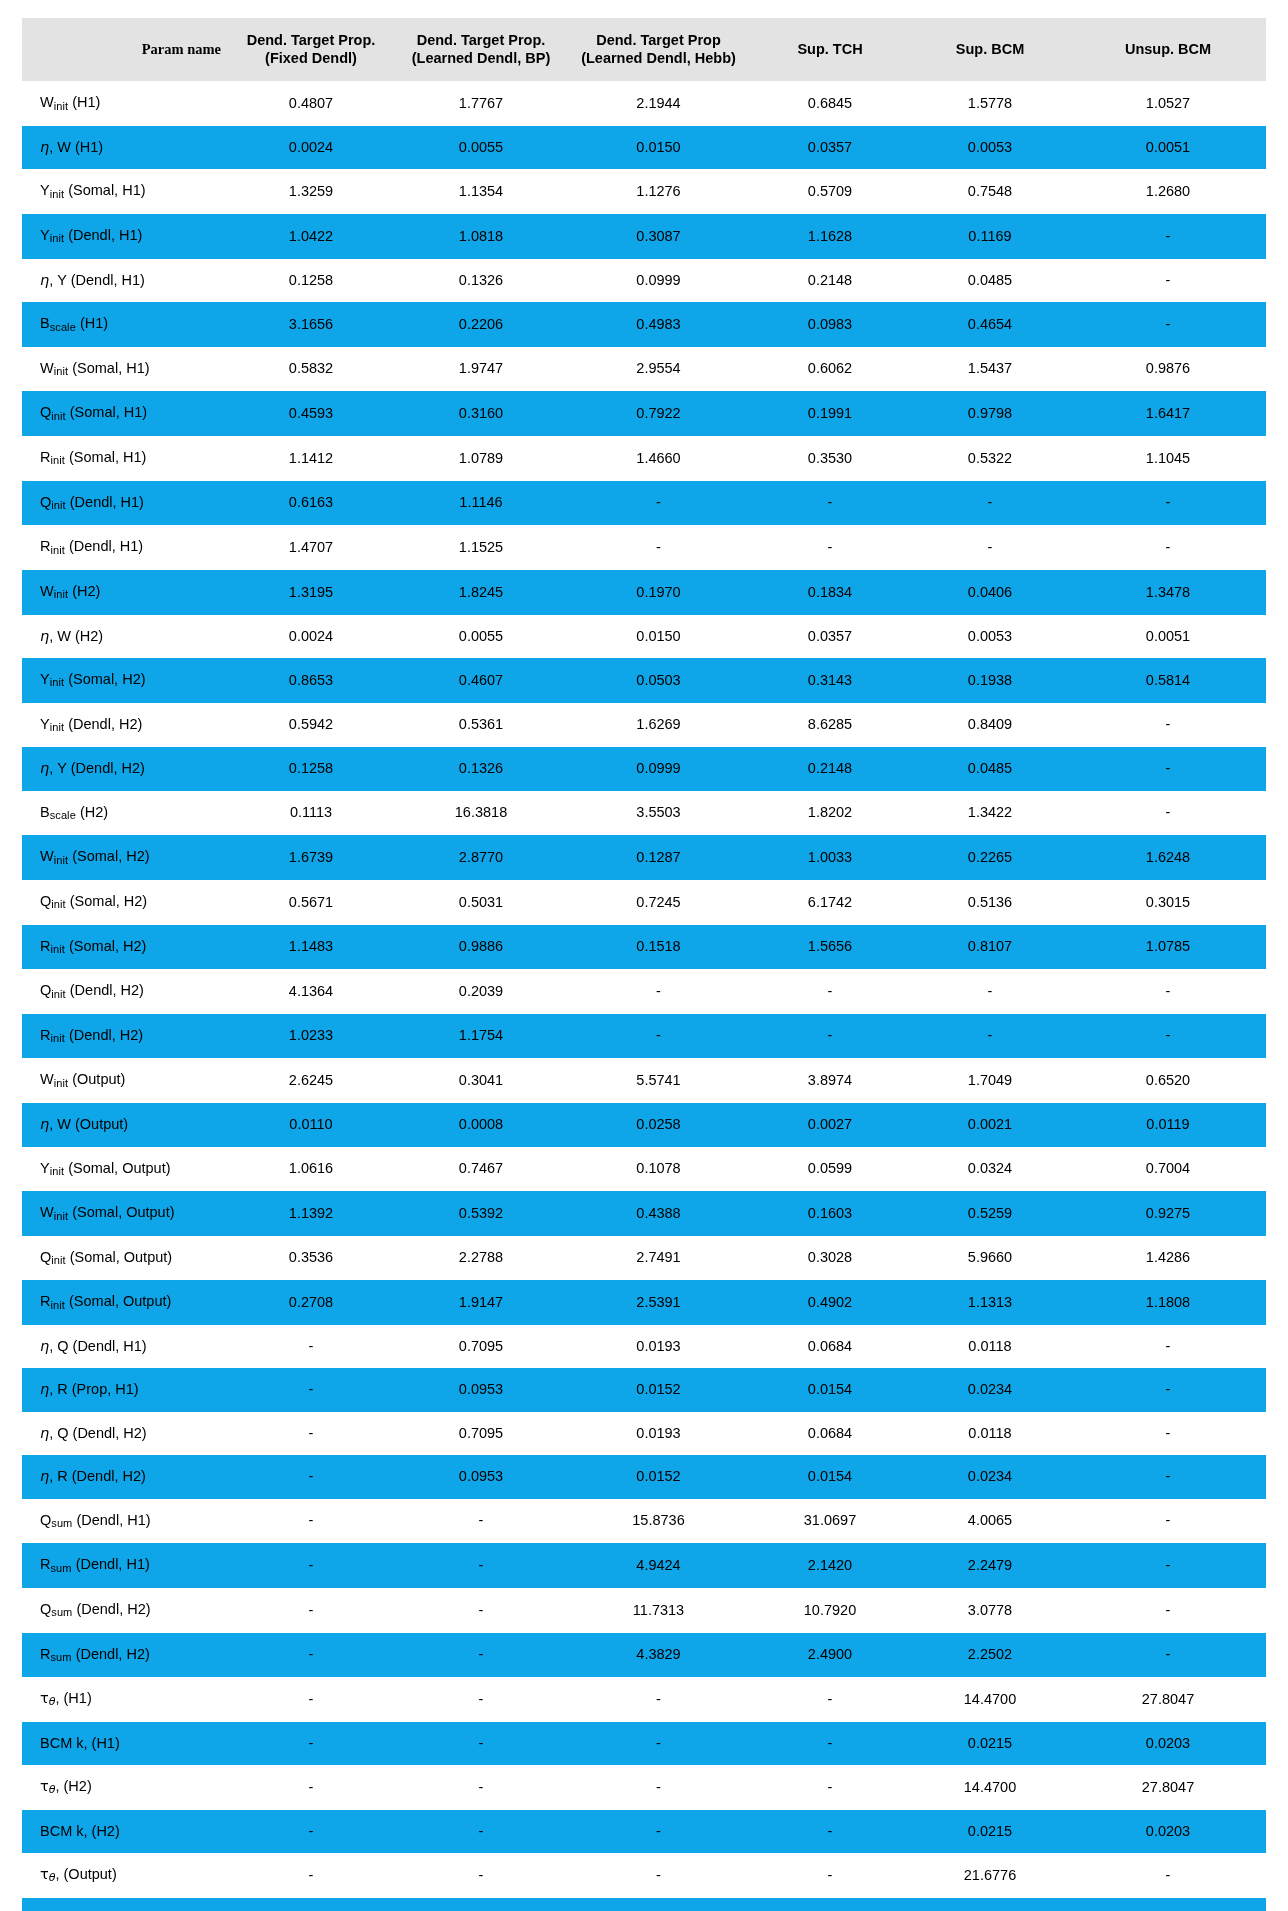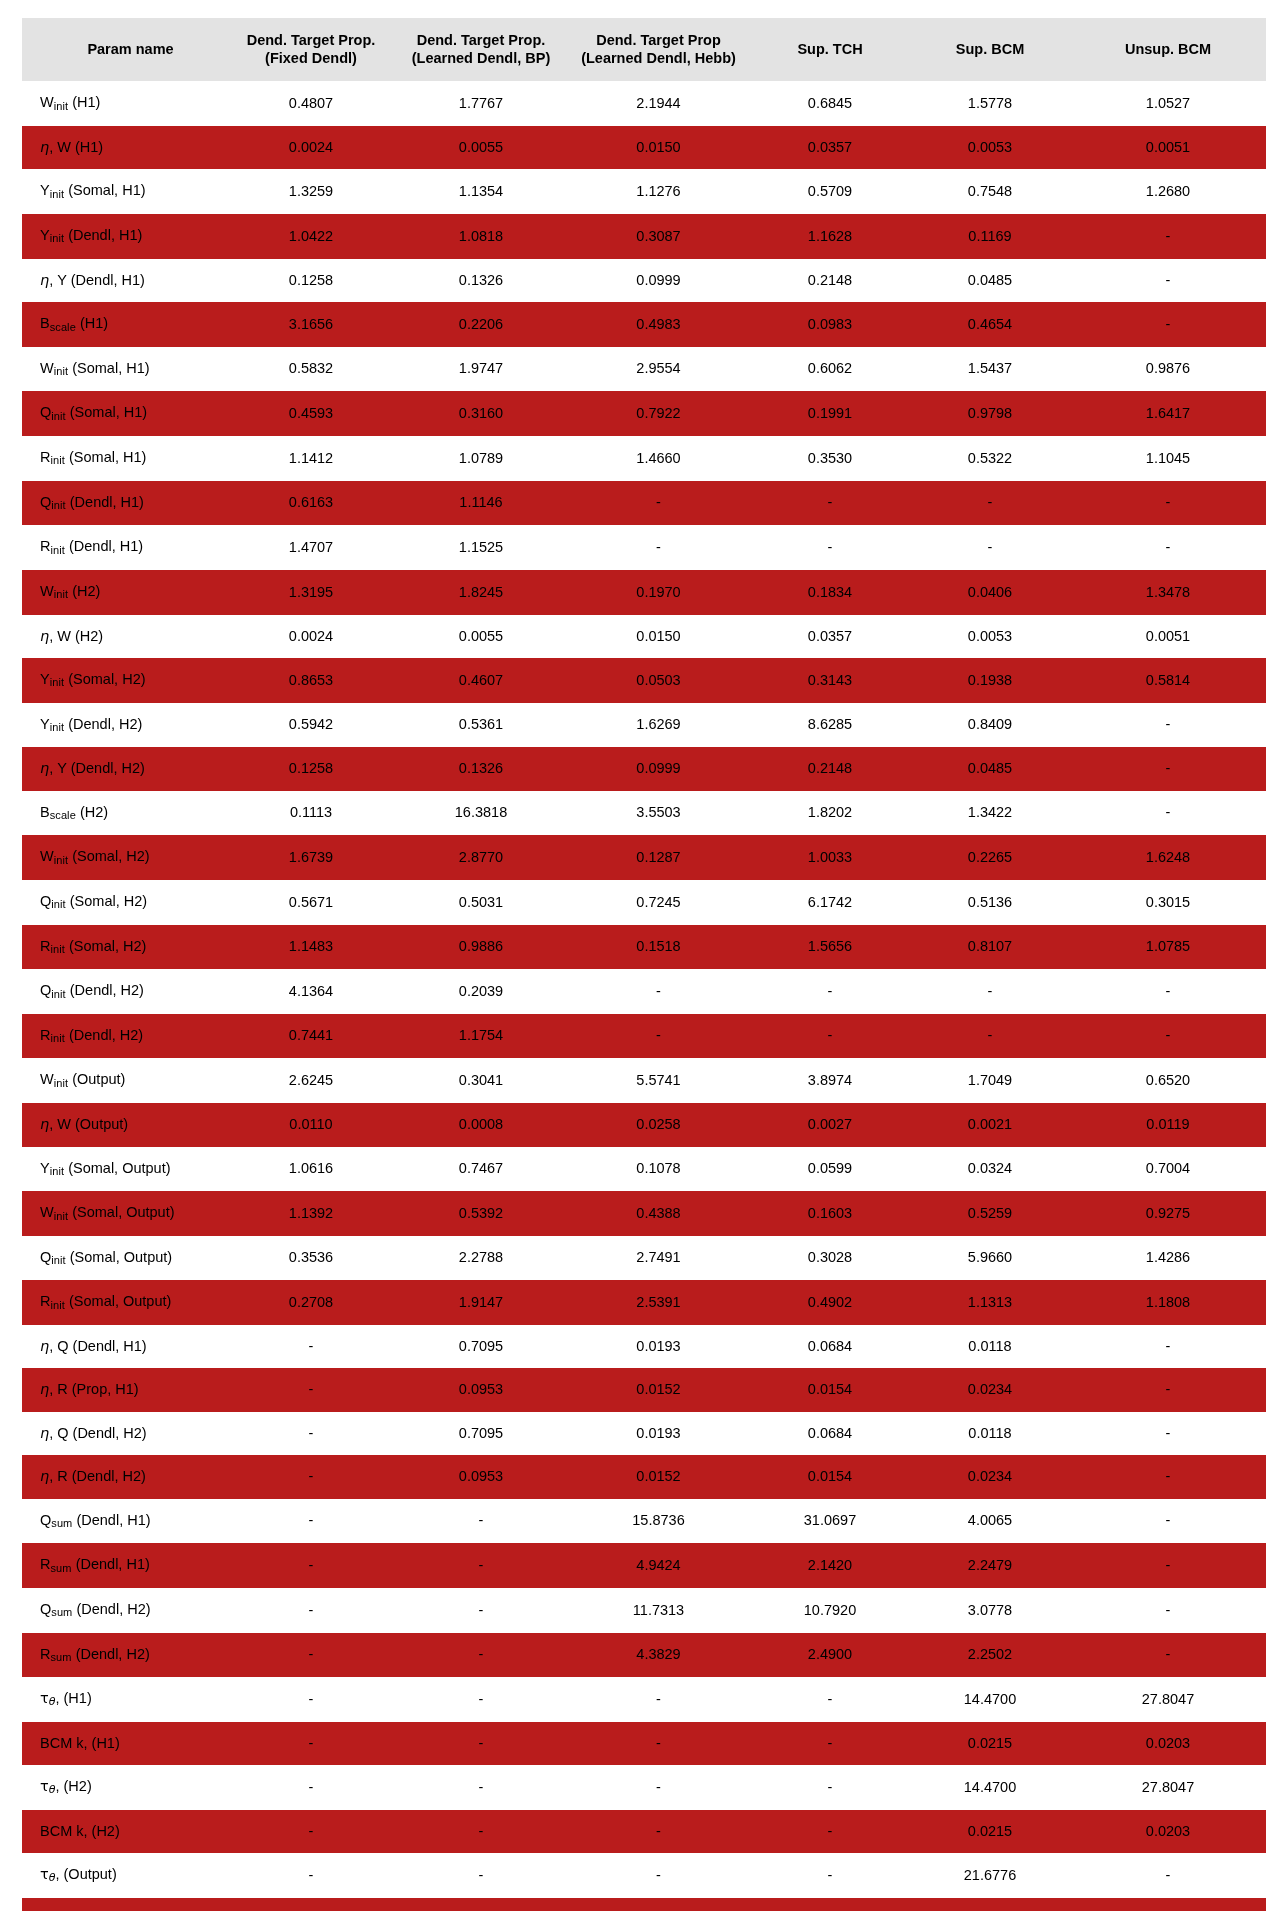--- a/index.html
+++ b/index.html
@@ -32,41 +32,42 @@
     font-weight: bold;
     font-size: 14.5px;
     padding: 14px 6px;
     text-align: center;
     vertical-align: middle;
     line-height: 1.22;
     border: none;
     white-space: pre-line;
   }
   table.param-table thead th.col-param {
-    text-align: center;
+    text-align: right;
     padding-left: 18px;
+    font-family: Liberation Serif, serif;
   }
   table.param-table tbody td {
     padding: 13px 6px;
     text-align: center;
     vertical-align: middle;
     border: none;
     font-size: 14.5px;
     line-height: 1.2;
   }
   table.param-table tbody td.col-param {
     text-align: left;
     padding-left: 18px;
     white-space: nowrap;
   }
   table.param-table tbody tr.row-even {
     background: #ffffff;
   }
   table.param-table tbody tr.row-odd {
-    background: #b91c1c;
+    background: #0ea5e9;
   }
   
   col.c0 { width: 205px; }
   col.c1 { width: 168px; }
   col.c2 { width: 172px; }
   col.c3 { width: 183px; }
   col.c4 { width: 160px; }
   col.c5 { width: 160px; }
   col.c6 { width: 196px; }
 
@@ -303,21 +304,21 @@
           <td class="col-param"><span>Q</span><span class="sub">init</span><span> (Dendl, H2)</span></td>
           <td>4.1364</td>
           <td>0.2039</td>
           <td>-</td>
           <td>-</td>
           <td>-</td>
           <td>-</td>
         </tr>
         <tr class="row-odd">
           <td class="col-param"><span>R</span><span class="sub">init</span><span> (Dendl, H2)</span></td>
-          <td>0.7441</td>
+          <td>1.0233</td>
           <td>1.1754</td>
           <td>-</td>
           <td>-</td>
           <td>-</td>
           <td>-</td>
         </tr>
         <tr class="row-even">
           <td class="col-param"><span>W</span><span class="sub">init</span><span> (Output)</span></td>
           <td>2.6245</td>
           <td>0.3041</td>

